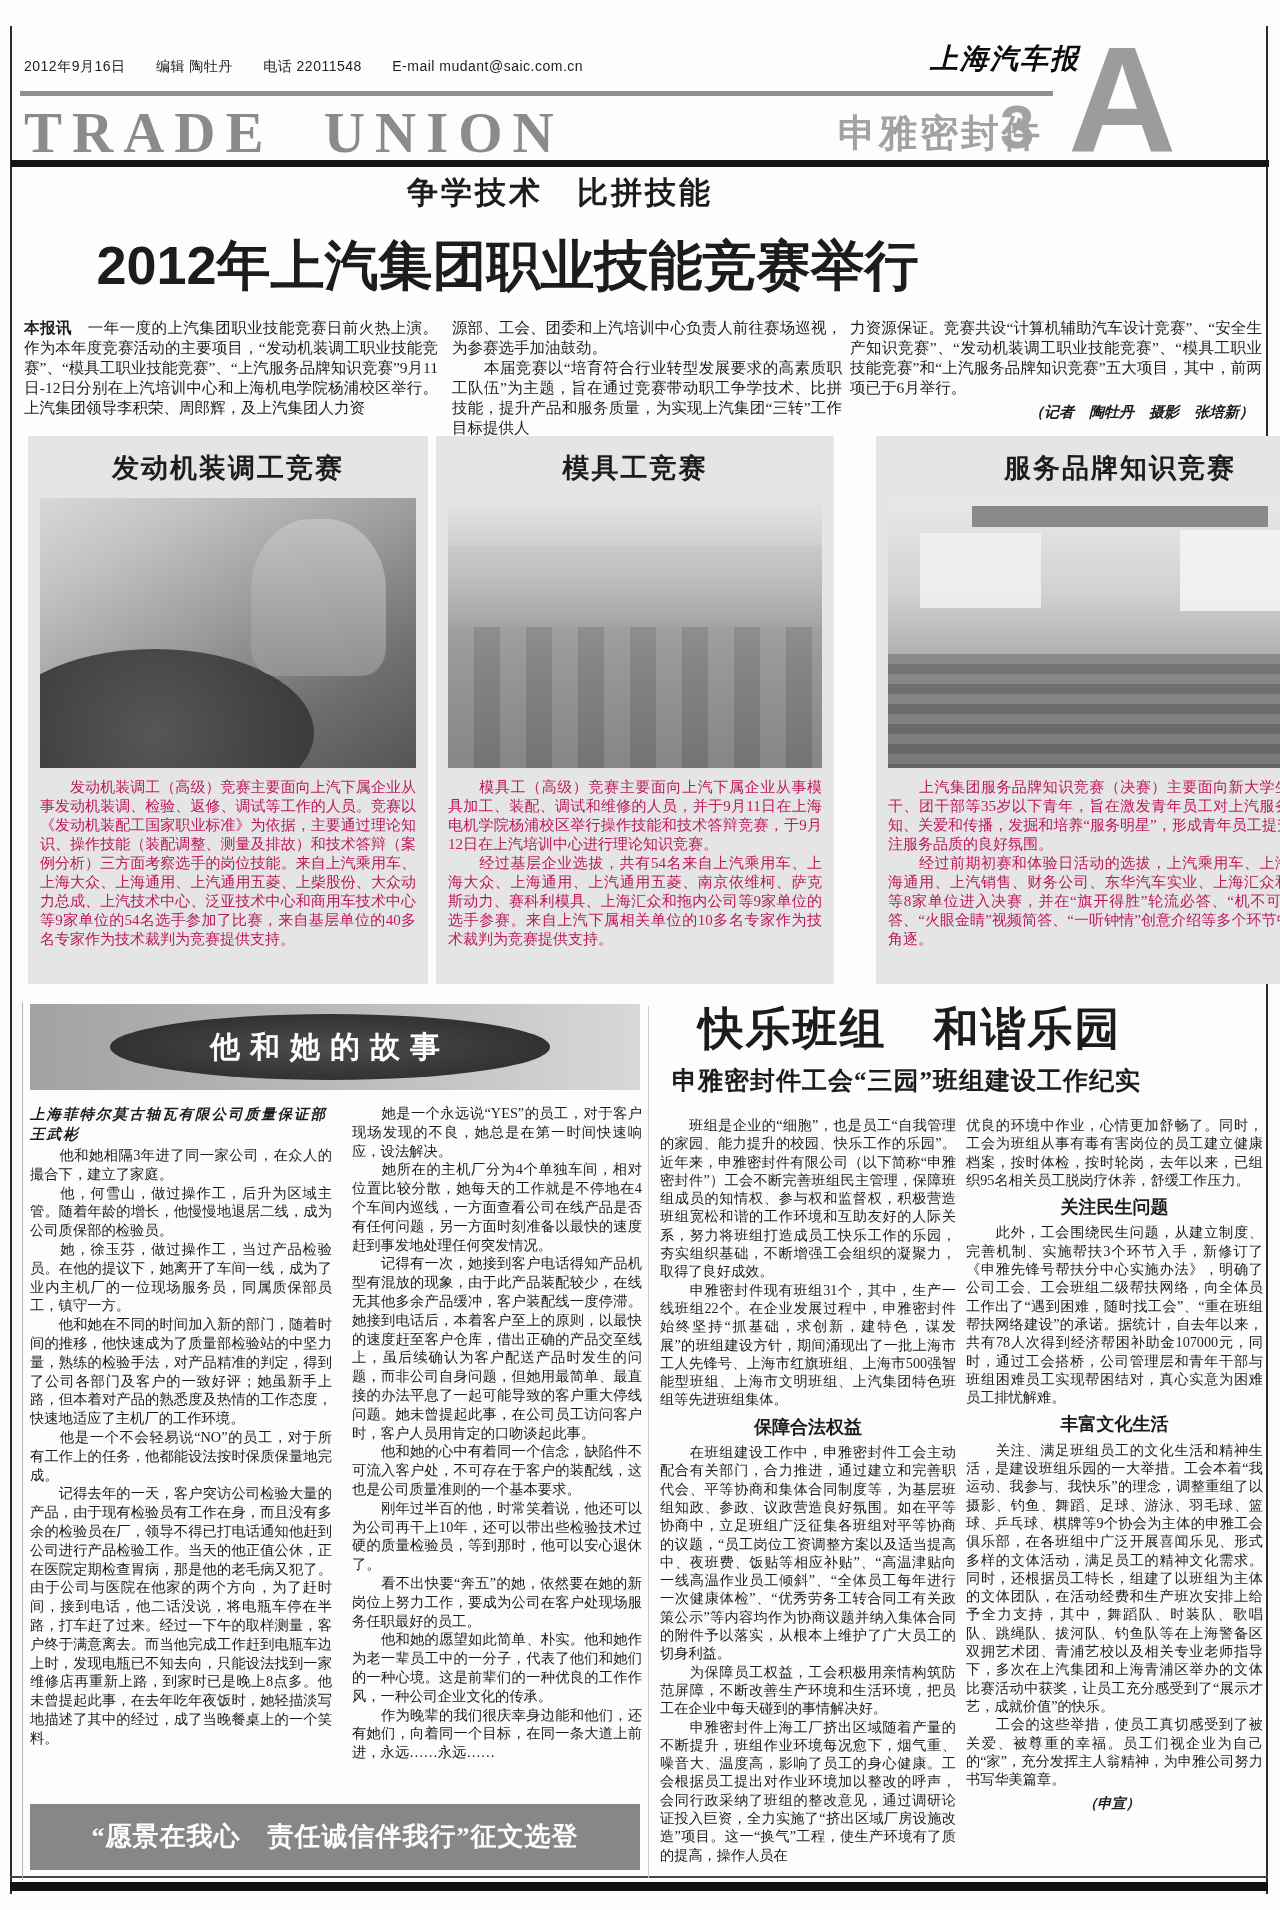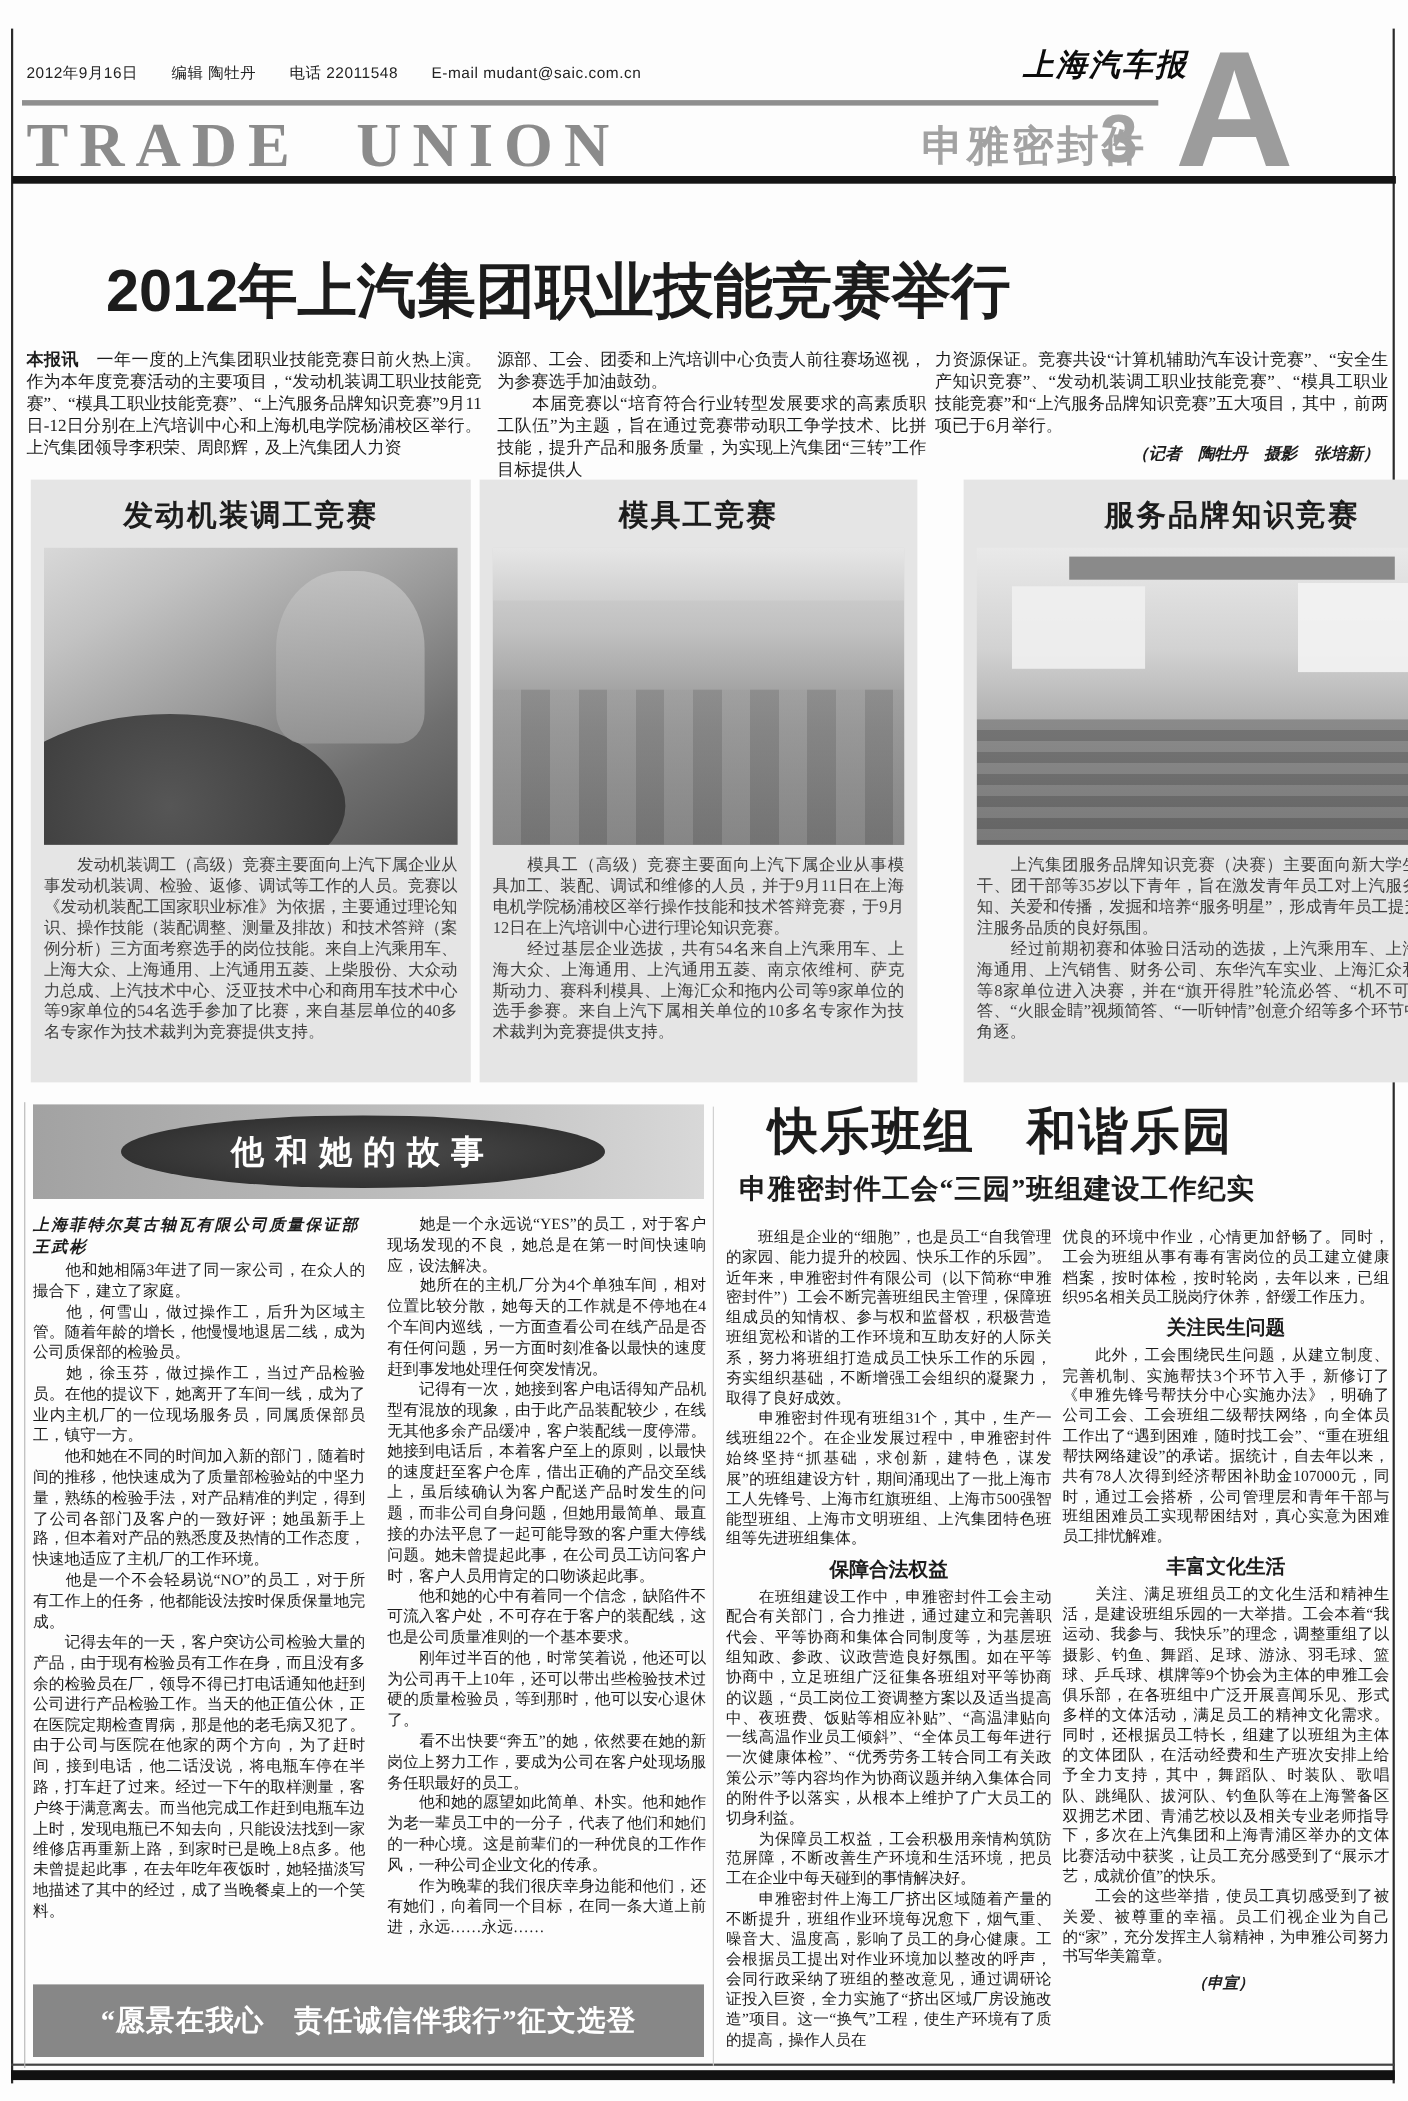--- a/index.html
+++ b/index.html
@@ -52,21 +52,21 @@
   .ph-figure{right:8%;top:8%;width:36%;height:58%;background:linear-gradient(#c4c4c4,#969696);border-radius:45% 45% 18% 18%;opacity:.85;}
   .ph-ceiling{left:0;top:0;width:100%;height:18%;background:linear-gradient(#e6e6e6,#cfcfcf);}
   .ph-benches{left:0;bottom:0;width:100%;height:52%;opacity:.55;
               background:repeating-linear-gradient(90deg,#9d9d9d 0 26px,#7b7b7b 26px 52px);}
   .ph-banner-strip{left:18%;top:3%;width:64%;height:8%;background:#8a8a8a;}
   .ph-screen-l{left:7%;top:13%;width:26%;height:28%;background:#f0f0f0;opacity:.9;}
   .ph-screen-r{right:7%;top:12%;width:30%;height:30%;background:#f3f3f3;opacity:.9;}
   .ph-audience{left:0;bottom:0;width:100%;height:42%;opacity:.75;
                background:repeating-linear-gradient(180deg,#7d7d7d 0 10px,#606060 10px 20px);}
   .box-caption{margin:10px 12px 3px;font-size:15px;line-height:19px;text-align:justify;
-               white-space:pre-wrap;color:#404040;}
+               white-space:pre-wrap;color:#be185d;}
   
   .story-banner{left:30px;top:1004px;width:610px;height:86px;
                 background:linear-gradient(90deg,#a2a2a2 0%,#bdbdbd 55%,#d8d8d8 100%);}
   .story-ellipse{position:absolute;left:80px;top:10px;width:440px;height:66px;border-radius:50%;
                  background:radial-gradient(ellipse at center,#4c4c4c 0%,#343434 65%,#262626 100%);
                  display:flex;align-items:center;justify-content:center;}
   .story-ellipse span{color:#fff;font-size:30px;font-weight:900;letter-spacing:10px;}
   .story-col{font-size:14.3px;line-height:18.8px;text-align:justify;}
   .story-colA{left:30px;top:1104px;width:302px;}
   .story-colB{left:352px;top:1104px;width:290px;}
@@ -106,20 +106,21 @@
     <span>E-mail  mudant@saic.com.cn</span>
   </div>
   <div class="abs masthead">上海汽车报</div>
   <div class="abs gray-rule"></div>
   <div class="abs trade-union">TRADE UNION</div>
   <div class="abs sec-cn">申雅密封件</div>
   <div class="abs num3">3</div>
   <div class="abs big-a">A</div>
   <div class="abs black-rule"></div>
 
+  <div class="abs kicker">争学技术　比拼技能</div>
   <div class="abs headline">2012年上汽集团职业技能竞赛举行</div>
   <div class="abs intro-col1">
     <p class="intro"><b>本报讯</b><span>　一年一度的上汽集团职业技能竞赛日前火热上演。作为本年度竞赛活动的主要项目，“发动机装调工职业技能竞赛”、“模具工职业技能竞赛”、“上汽服务品牌知识竞赛”9月11日-12日分别在上汽培训中心和上海机电学院杨浦校区举行。上汽集团领导李积荣、周郎辉，及上汽集团人力资</span></p>
   </div>
   <div class="abs intro-col2">
     <p class="intro">源部、工会、团委和上汽培训中心负责人前往赛场巡视，为参赛选手加油鼓劲。
 　　本届竞赛以“培育符合行业转型发展要求的高素质职工队伍”为主题，旨在通过竞赛带动职工争学技术、比拼技能，提升产品和服务质量，为实现上汽集团“三转”工作目标提供人</p>
   </div>
   <div class="abs intro-col3">
     <p class="intro">力资源保证。竞赛共设“计算机辅助汽车设计竞赛”、“安全生产知识竞赛”、“发动机装调工职业技能竞赛”、“模具工职业技能竞赛”和“上汽服务品牌知识竞赛”五大项目，其中，前两项已于6月举行。</p>

